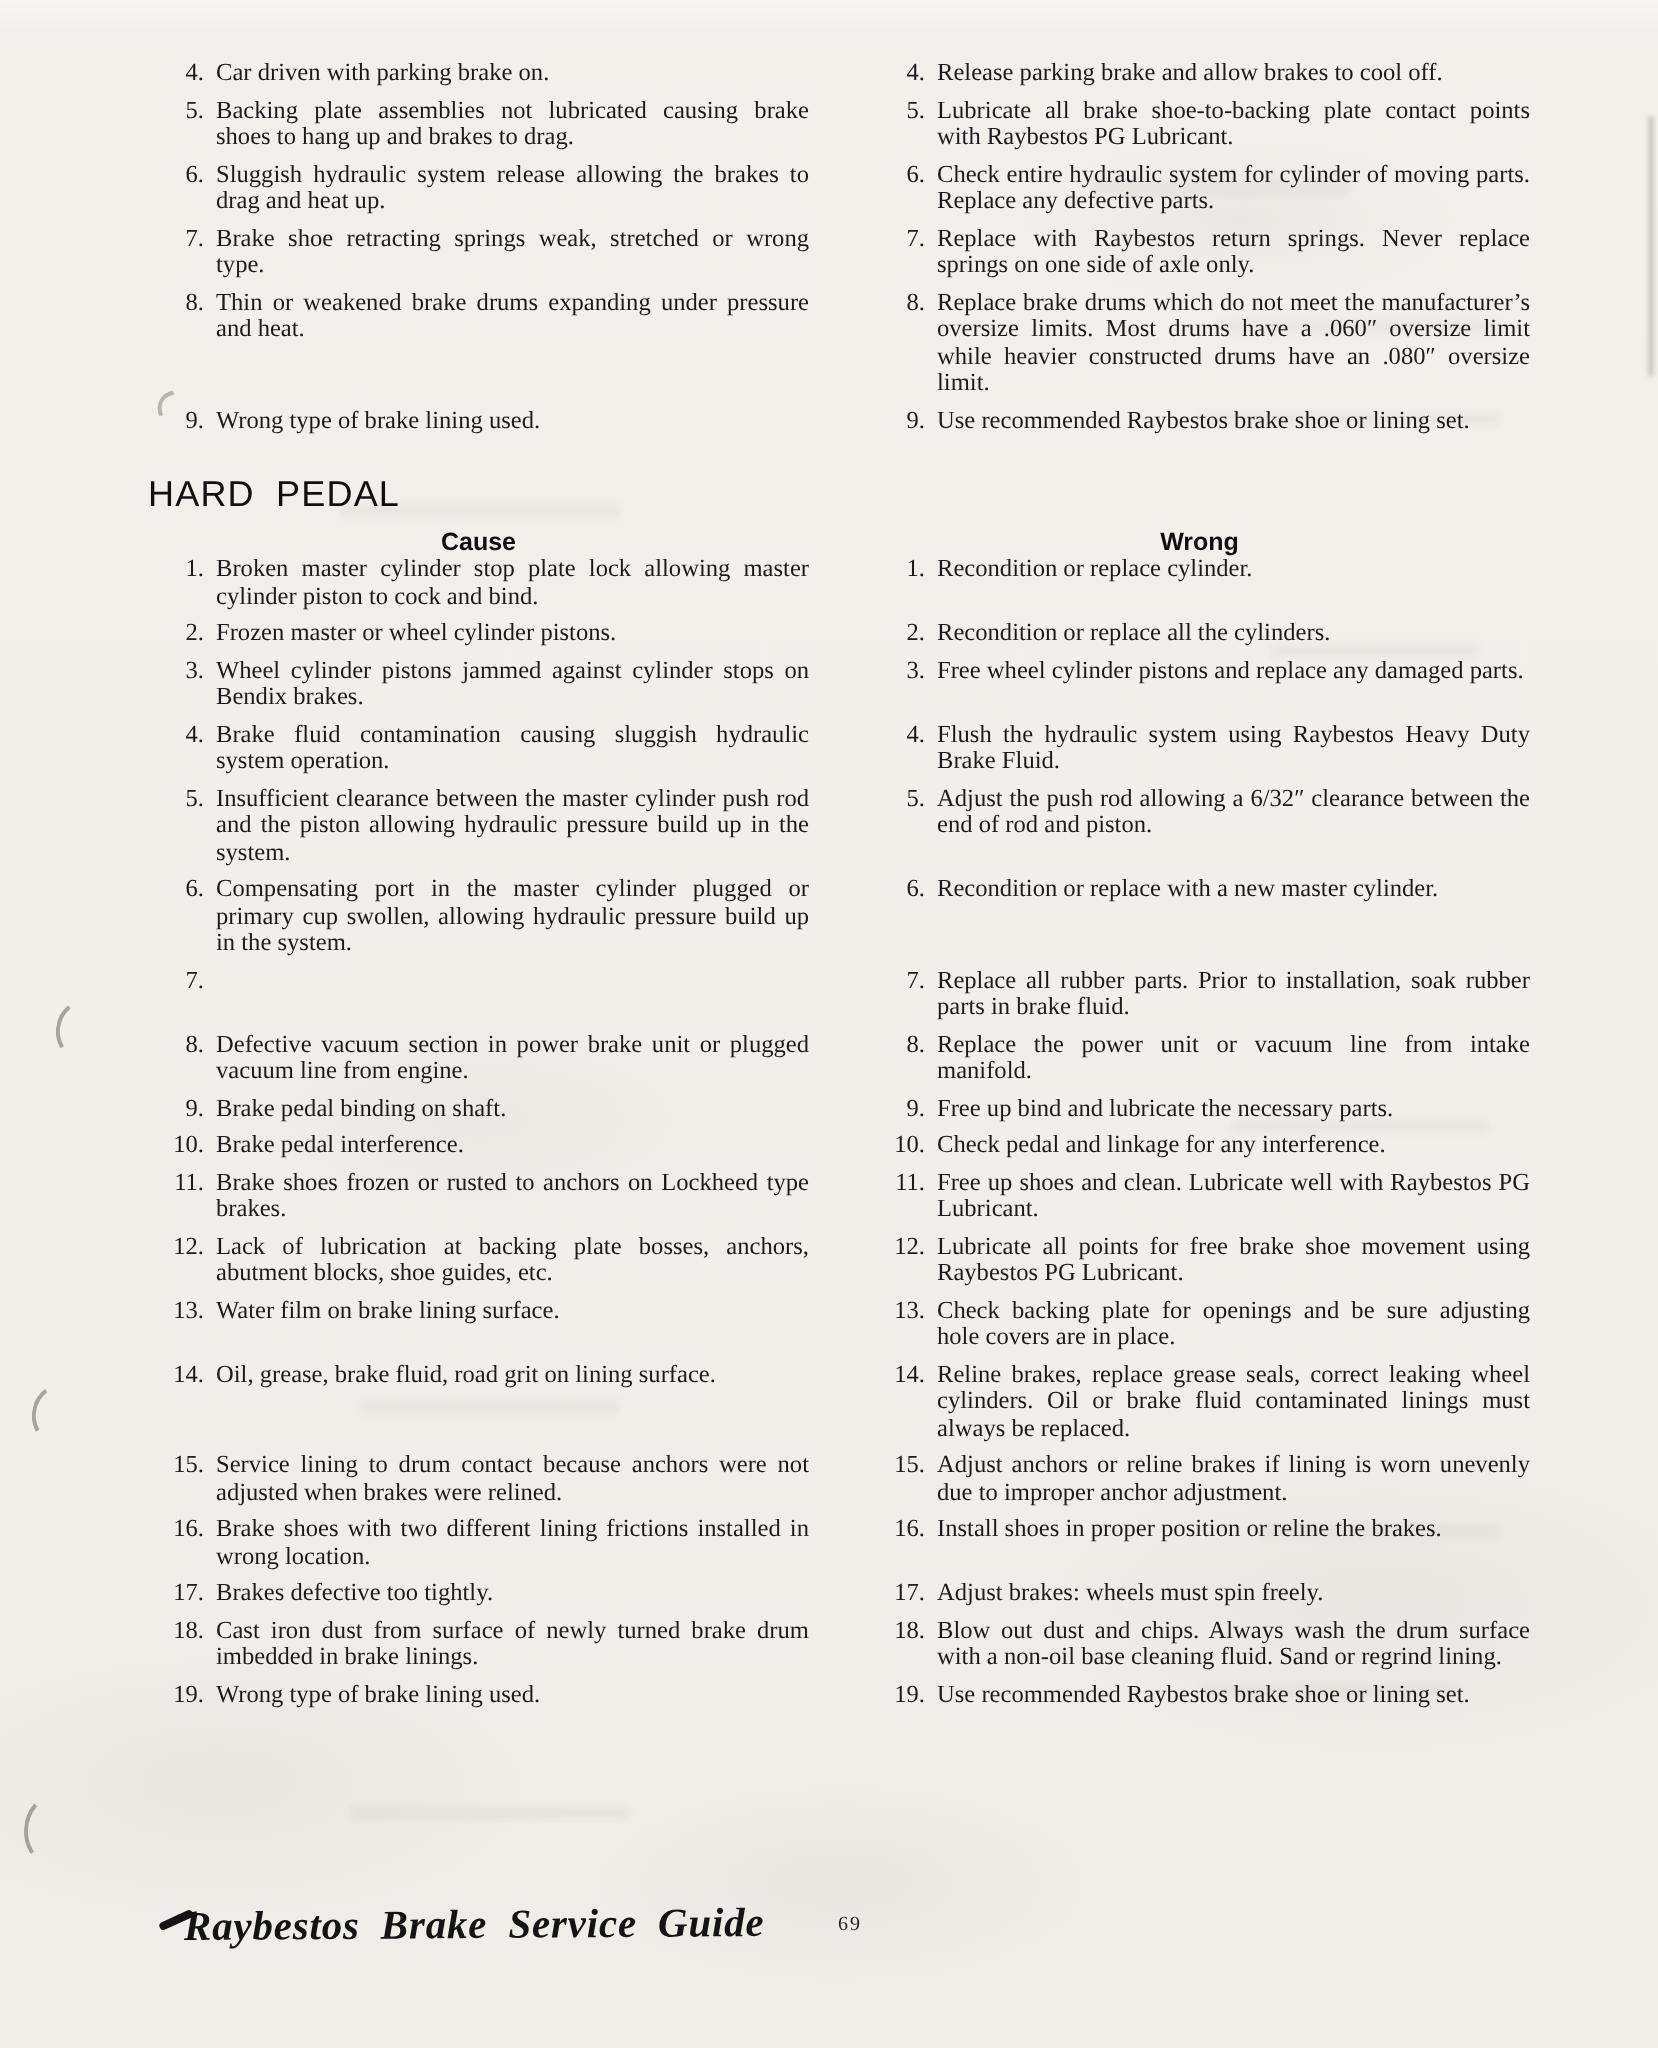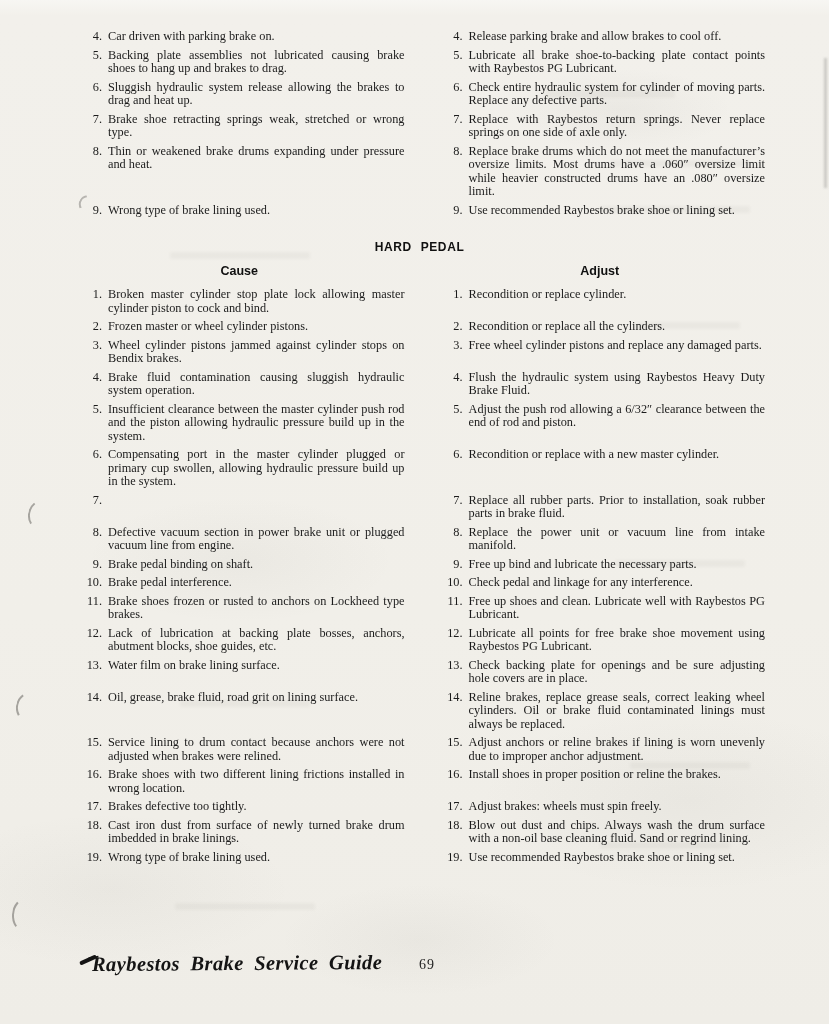--- a/index.html
+++ b/index.html
@@ -18,41 +18,41 @@
       radial-gradient(300px 130px at 690px 800px, rgba(120,118,110,.06), transparent 70%),
       radial-gradient(260px 110px at 110px 890px, rgba(110,108,100,.05), transparent 70%),
       radial-gradient(200px 80px at 420px 940px, rgba(110,108,100,.05), transparent 70%);
   }
   .content{position:absolute;left:74px;right:64px;top:30px;font-size:12.3px;line-height:13.5px;}
   .pair{display:grid;grid-template-columns:1fr 1fr;column-gap:30px;margin-bottom:5px;}
   .item{display:grid;grid-template-columns:28px 1fr;column-gap:6px;align-items:start;}
   .num{text-align:right;white-space:nowrap;}
   .txt{text-align:justify;hyphens:auto;-webkit-hyphens:auto;}
   .section-title{
-    margin:24px 0 10px;text-align:center;
-    font-family:"Liberation Sans", sans-serif;font-weight:700;font-size:12px;
+    margin:24px 0 10px;
+    font-family:"Liberation Sans", sans-serif;font-weight:400;font-size:18px;
     letter-spacing:.6px;word-spacing:5px;color:#101010;
   }
-  .headers{margin-bottom:10px;}
+  .headers{margin-bottom:0;}
   .col-header{text-align:center;font-family:"Liberation Sans", sans-serif;font-weight:700;font-size:12.5px;color:#101010;}
   .logo{
     position:absolute;left:92px;top:952px;
     font-family:"Liberation Serif", serif;font-style:italic;font-weight:700;
     font-size:20.5px;letter-spacing:.4px;word-spacing:5px;color:#141414;
     transform:rotate(-.4deg);
   }
   .logo-flourish{
     position:absolute;left:-13px;top:5px;width:18px;height:3.5px;background:#141414;
     transform:rotate(-24deg);border-radius:2px;
   }
   .logo-flourish::after{
     content:"";position:absolute;right:-2px;top:1px;width:10px;height:2px;background:#141414;
     transform:rotate(14deg);
   }
-  .pageno{position:absolute;left:419px;top:957px;font-size:14px;color:#1f1f1f;letter-spacing:1px;}
+  .pageno{position:absolute;left:419px;top:957px;font-size:10px;color:#1f1f1f;letter-spacing:1px;}
   
   .arc{position:absolute;width:22px;height:26px;border:2px solid transparent;
        border-left:2px solid rgba(75,73,68,.45);border-radius:50%;pointer-events:none;}
   .arc1{left:78px;top:196px;transform:rotate(28deg);width:26px;height:18px;border-left-color:rgba(75,73,68,.35);}
   .arc2{left:28px;top:500px;transform:rotate(10deg);}
   .arc3{left:16px;top:692px;transform:rotate(12deg);}
   .arc4{left:12px;top:898px;transform:rotate(4deg);height:30px;}
   
   .ghost{position:absolute;background:#87857c;opacity:.07;filter:blur(1.6px);border-radius:2px;pointer-events:none;}
   .edge-streak{position:absolute;right:2px;top:58px;width:3px;height:130px;background:rgba(70,68,64,.22);filter:blur(1px);}
@@ -146,21 +146,21 @@
       <span class="num">9.</span>
       <span class="txt">Use recommended Raybestos brake shoe or lining set.</span>
     </div>
   </div>
 </section>
 
     <h1 class="section-title">HARD PEDAL</h1>
 
     <div class="pair headers">
       <div class="col-header">Cause</div>
-      <div class="col-header">Adjust</div>
+      <div class="col-header">Wrong</div>
     </div>
 
     <section id="hp-rows">
   <div class="pair">
     <div class="item">
       <span class="num">1.</span>
       <span class="txt">Broken master cylinder stop plate lock allowing master cylinder piston to cock and bind.</span>
     </div>
     <div class="item">
       <span class="num">1.</span>

